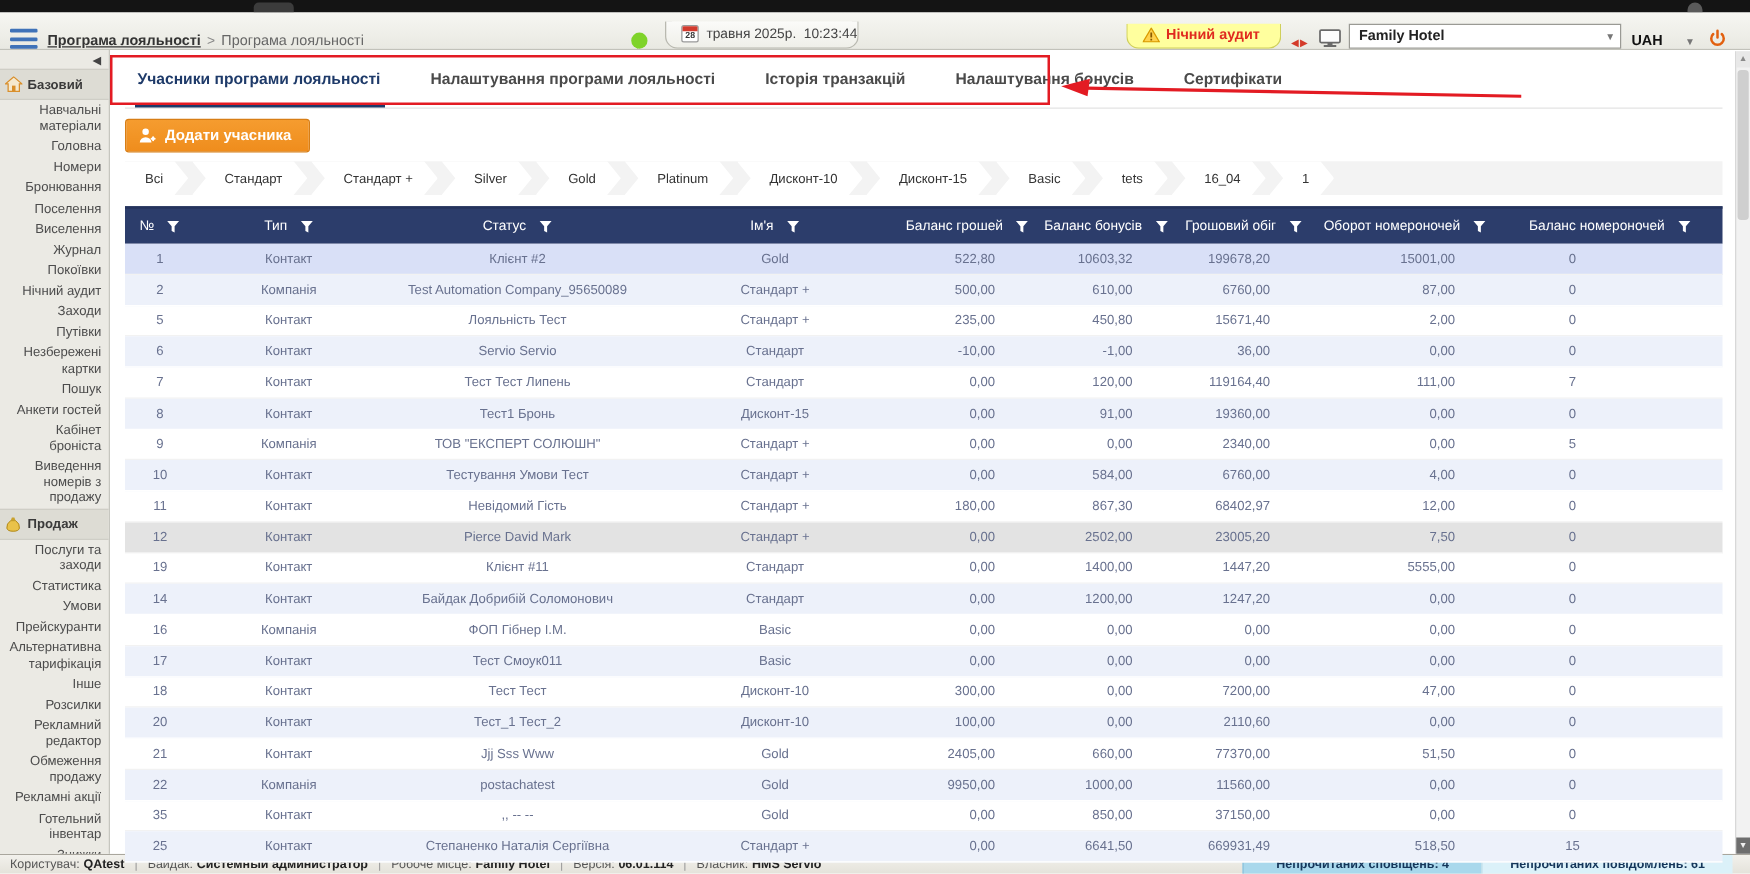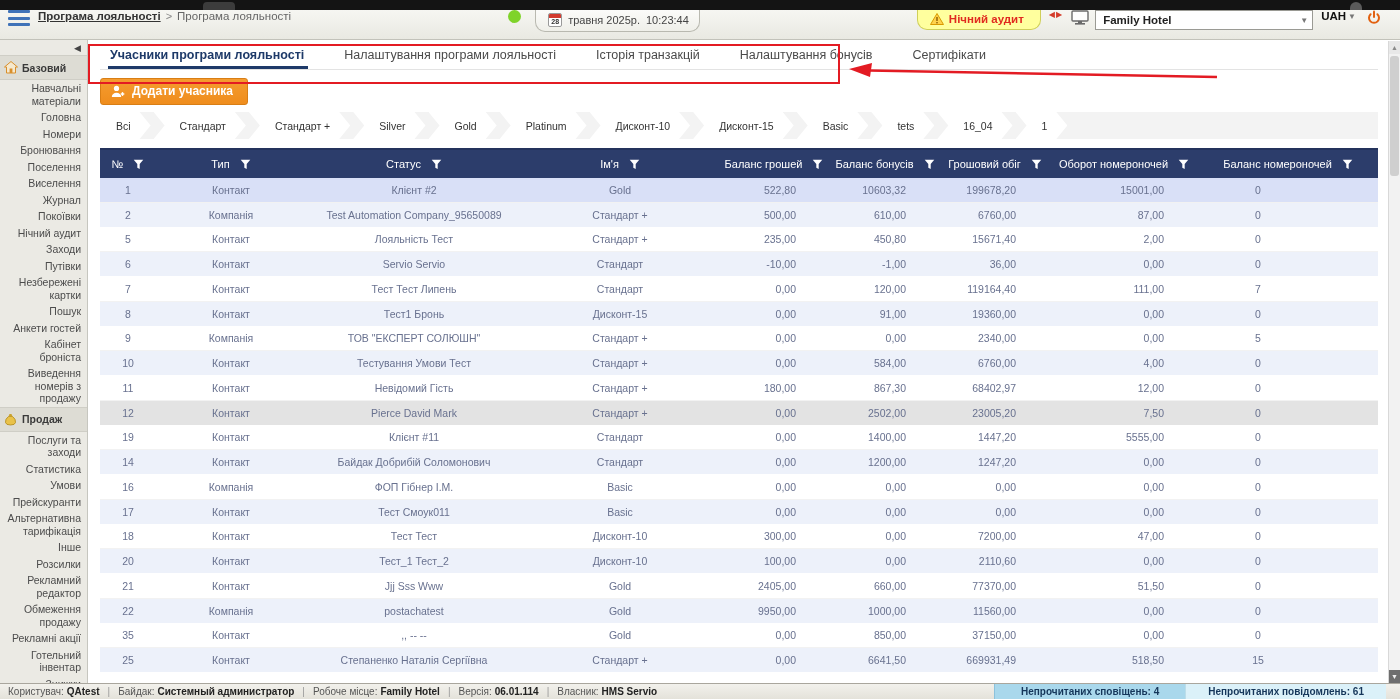--- a/index.html
+++ b/index.html
@@ -5,57 +5,57 @@
   * { margin:0; padding:0; box-sizing:border-box; }
   html,body { width:1400px; height:699px; overflow:hidden; }
   body { font-family:"Liberation Sans", sans-serif; background:#fff; position:relative; }
 
   
   .win-strip { height:10px; background:#141414; position:relative; }
   .win-tab { position:absolute; left:203px; top:2px; width:32px; height:8px; background:#3c3c3c; border-radius:4px 4px 0 0; }
   .win-avatar { position:absolute; left:1350px; top:2px; width:12px; height:8px; background:#5a5a5a; border-radius:6px 6px 0 0; }
 
   
-  .topbar { height:30px; background:linear-gradient(#f6f6f2,#e9e9e2); border-bottom:1px solid #c2c2ba; display:flex; align-items:flex-start; padding:0 4px; position:relative; }
+  .topbar { height:30px; background:linear-gradient(#f6f6f2,#e9e9e2); border-bottom:1px solid #c2c2ba; display:flex; align-items:flex-end; padding:0 4px; position:relative; }
   .hamburger { width:22px; height:16px; display:flex; flex-direction:column; justify-content:space-between; margin:0 8px 0 4px; cursor:pointer; }
   .hamburger span { display:block; height:3px; background:#3f72b8; border-radius:1px; }
   .crumb-root { font-size:11.5px; font-weight:bold; color:#333; text-decoration:underline; }
   .crumb-sep { font-size:11px; color:#888; margin:0 5px; }
   .crumb-cur { font-size:11.5px; color:#666; }
   .balloon { width:13px; height:13px; background:#7fd32a; border-radius:50%; position:relative; margin-left:auto; }
   .balloon::after { content:""; position:absolute; left:2px; bottom:-3px; border:3px solid transparent; border-top-color:#7fd32a; }
-  .date-tab { display:flex; align-items:center; gap:6px; border:1px solid #b9b9b0; border-top:none; background:linear-gradient(#fbfbf9,#efefe9); border-radius:0 0 10px 10px; padding:3px 10px 4px 12px; margin-left:14px; }
+  .date-tab { display:flex; align-items:center; gap:6px; border:1px solid #b9b9b0; border-top:none; background:linear-gradient(#fbfbf9,#efefe9); border-radius:0 0 10px 10px; padding:3px 0 4px 12px; margin-left:14px; }
   .cal { width:14px; height:14px; background:#fff; border:1px solid #999; border-radius:2px; position:relative; display:flex; align-items:flex-end; justify-content:center; }
   .cal::before { content:""; position:absolute; top:0; left:0; right:0; height:4px; background:#d23b2f; border-radius:1px 1px 0 0; }
   .cal .cal-num { font-size:7px; color:#333; line-height:9px; font-weight:bold; }
   .date-txt { font-size:11px; color:#444; }
   .audit-tab { display:flex; align-items:center; gap:5px; background:#ffff9e; border:1px solid #cfcf5a; border-top:none; border-radius:0 0 10px 10px; padding:3px 16px 4px 12px; margin-left:auto; }
   .audit-txt { font-size:11.5px; font-weight:bold; color:#e02a1f; }
   .swap-arrows { color:#d43b2a; font-size:8px; letter-spacing:1px; margin:0 8px; }
   .hotel-select { width:218px; height:20px; background:#fff; border:1px solid #9a9a94; display:flex; align-items:center; justify-content:space-between; padding:0 4px 0 7px; margin-right:8px; }
   .hotel-select .val { font-size:11.5px; font-weight:bold; color:#222; }
   .dd-caret { font-size:8px; color:#777; }
-  .currency { display:flex; align-items:center; gap:2px; font-size:11.5px; font-weight:bold; color:#111; margin-right:10px; cursor:pointer; }
+  .currency { display:flex; align-items:center; gap:18px; font-size:11.5px; font-weight:bold; color:#111; margin-right:10px; cursor:pointer; }
   .power { margin-right:14px; cursor:pointer; display:flex; }
 
   
   .app { display:flex; height:643px; }
 
   
   .sidebar { width:88px; background:#ebeae4; border-right:1px solid #c6c6bf; overflow:hidden; font-size:10.5px; }
   .sb-collapse { text-align:right; padding:3px 6px 2px; color:#444; font-size:9px; cursor:pointer; }
   .sb-section { display:flex; align-items:center; gap:4px; background:#dddcd4; border-top:1px solid #cfcec6; border-bottom:1px solid #cfcec6; padding:5px 4px; font-weight:bold; color:#3a3a3a; cursor:pointer; }
   .sb-section .sb-ic { width:14px; height:13px; flex:0 0 auto; display:flex; }
   .sb-item { text-align:right; padding:2px 6px 2px 2px; color:#4c4c4c; line-height:12.5px; cursor:pointer; }
 
   
   .main { flex:1; position:relative; background:#fff; padding-left:12px; padding-right:22px; }
 
-  .tabs { display:flex; align-items:stretch; height:30px; border-bottom:1px solid #e3e3e3; }
-  .tab { display:flex; align-items:center; padding:0 30px 0 10px; font-size:12.5px; color:#4a4a4a; cursor:pointer; position:relative; white-space:nowrap; }
+  .tabs { display:flex; align-items:stretch; height:47px; border-bottom:1px solid #e3e3e3; }
+  .tab { display:flex; align-items:center; padding:0 30px 0 10px; font-size:12.5px; color:#4a4a4a; cursor:pointer; position:relative; white-space:nowrap;font-weight:bold; }
   .tab.active { color:#1e3a69; font-weight:bold; }
   .tab.active::after { content:""; position:absolute; left:8px; right:26px; bottom:0; height:3px; background:#1e3a69; }
 
   .toolbar { padding:8px 0 5px; }
   .btn-add { display:inline-flex; align-items:flex-end; gap:7px; background:linear-gradient(#f59c2f,#ef8d1d); border:1px solid #d87e15; border-radius:3px; color:#fff; font-weight:bold; font-size:12px; padding:5px 14px 6px 10px; cursor:pointer; }
 
   .chips { background:#f3f3f3; display:flex; align-items:stretch; height:27px; margin-top:2px; overflow:hidden; }
   .chip { position:relative; background:#fff; display:flex; align-items:center; padding:0 20px 0 26px; font-size:10.5px; color:#333; cursor:pointer; clip-path:polygon(0 0, calc(100% - 11px) 0, 100% 50%, calc(100% - 11px) 100%, 0 100%, 11px 50%); margin-right:3px; }
   .chip.first { clip-path:polygon(0 0, calc(100% - 11px) 0, 100% 50%, calc(100% - 11px) 100%, 0 100%); padding-left:16px; }
 

